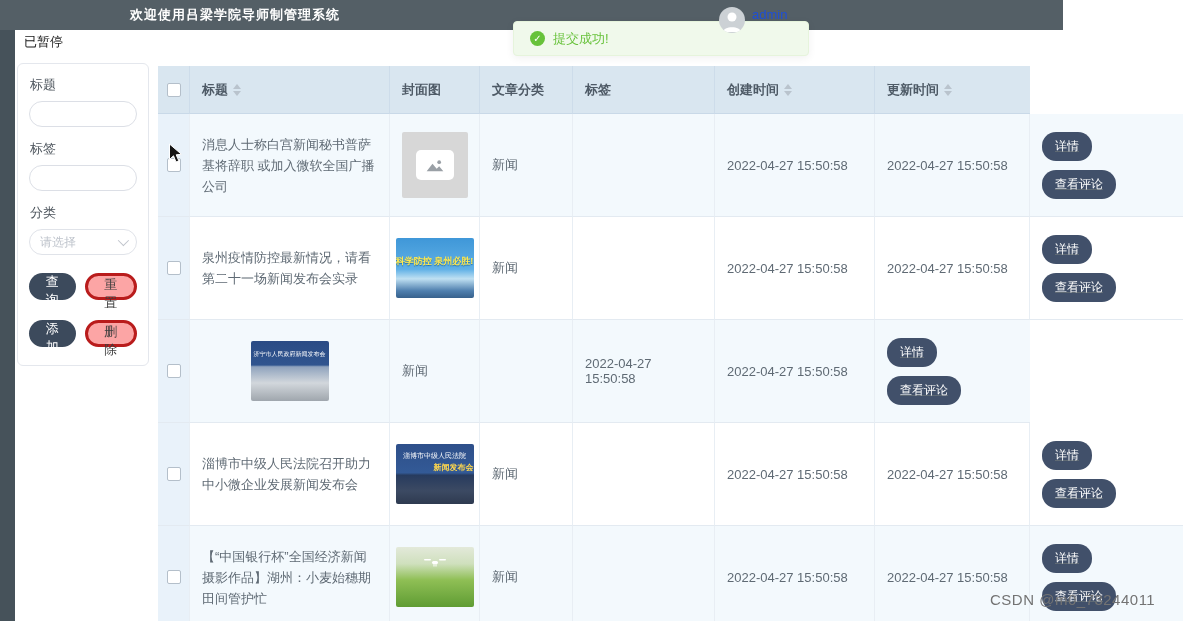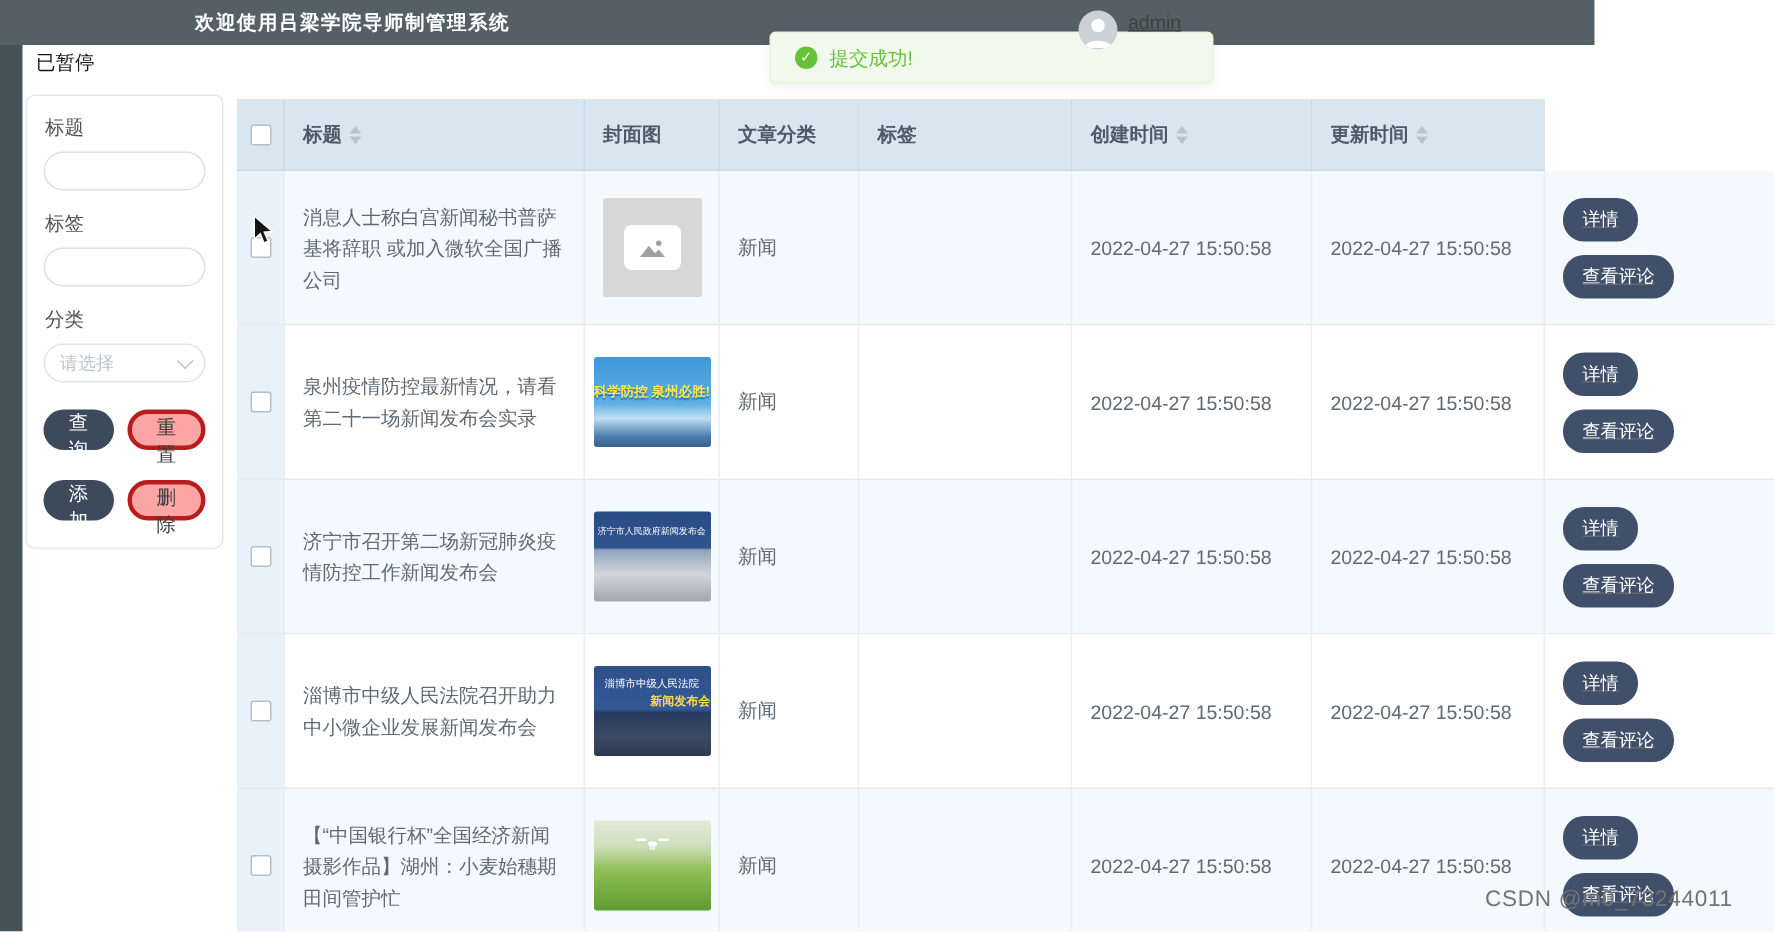--- a/index.html
+++ b/index.html
@@ -20,21 +20,21 @@
     position:absolute; left:130px; top:0; line-height:30px;
     color:#ffffff; font-size:13px; font-weight:bold; letter-spacing:1px;
   }
   .avatar {
     position:absolute; left:719px; top:7px; width:26px; height:26px;
     border-radius:50%; background:#ccd1d5; z-index:7;
     display:flex; align-items:center; justify-content:center; overflow:hidden;
   }
   .username {
     position:absolute; left:752px; top:2px; line-height:26px;
-    color:#404040; font-size:13px; z-index:7;text-decoration:underline;
+    color:#1d4ed8; font-size:13px; z-index:7;
   }
 
   
   .left-strip {
     position:absolute; left:0; top:30px; width:15px; height:591px;
     background:#46525a;
   }
 
   
   .paused {
@@ -290,21 +290,20 @@
     <div class="td actions-cell">
       <button class="act-btn">详情</button>
       <button class="act-btn">查看评论</button>
     </div>
   </div>
 
   <div class="tr row row-odd">
     <div class="td cell-check">
         <span class="checkbox"></span>
       </div>
-    <div class="td title-cell">济宁市召开第二场新冠肺炎疫情防控工作新闻发布会</div>
     <div class="td cover-cell">
       <div class="cover cov-photo cov-jn">
         <span class="cov-main">济宁市人民政府新闻发布会</span>
       </div>
     </div>
     <div class="td">新闻</div>
     <div class="td"></div>
     <div class="td">2022-04-27 15:50:58</div>
     <div class="td">2022-04-27 15:50:58</div>
     <div class="td actions-cell">

